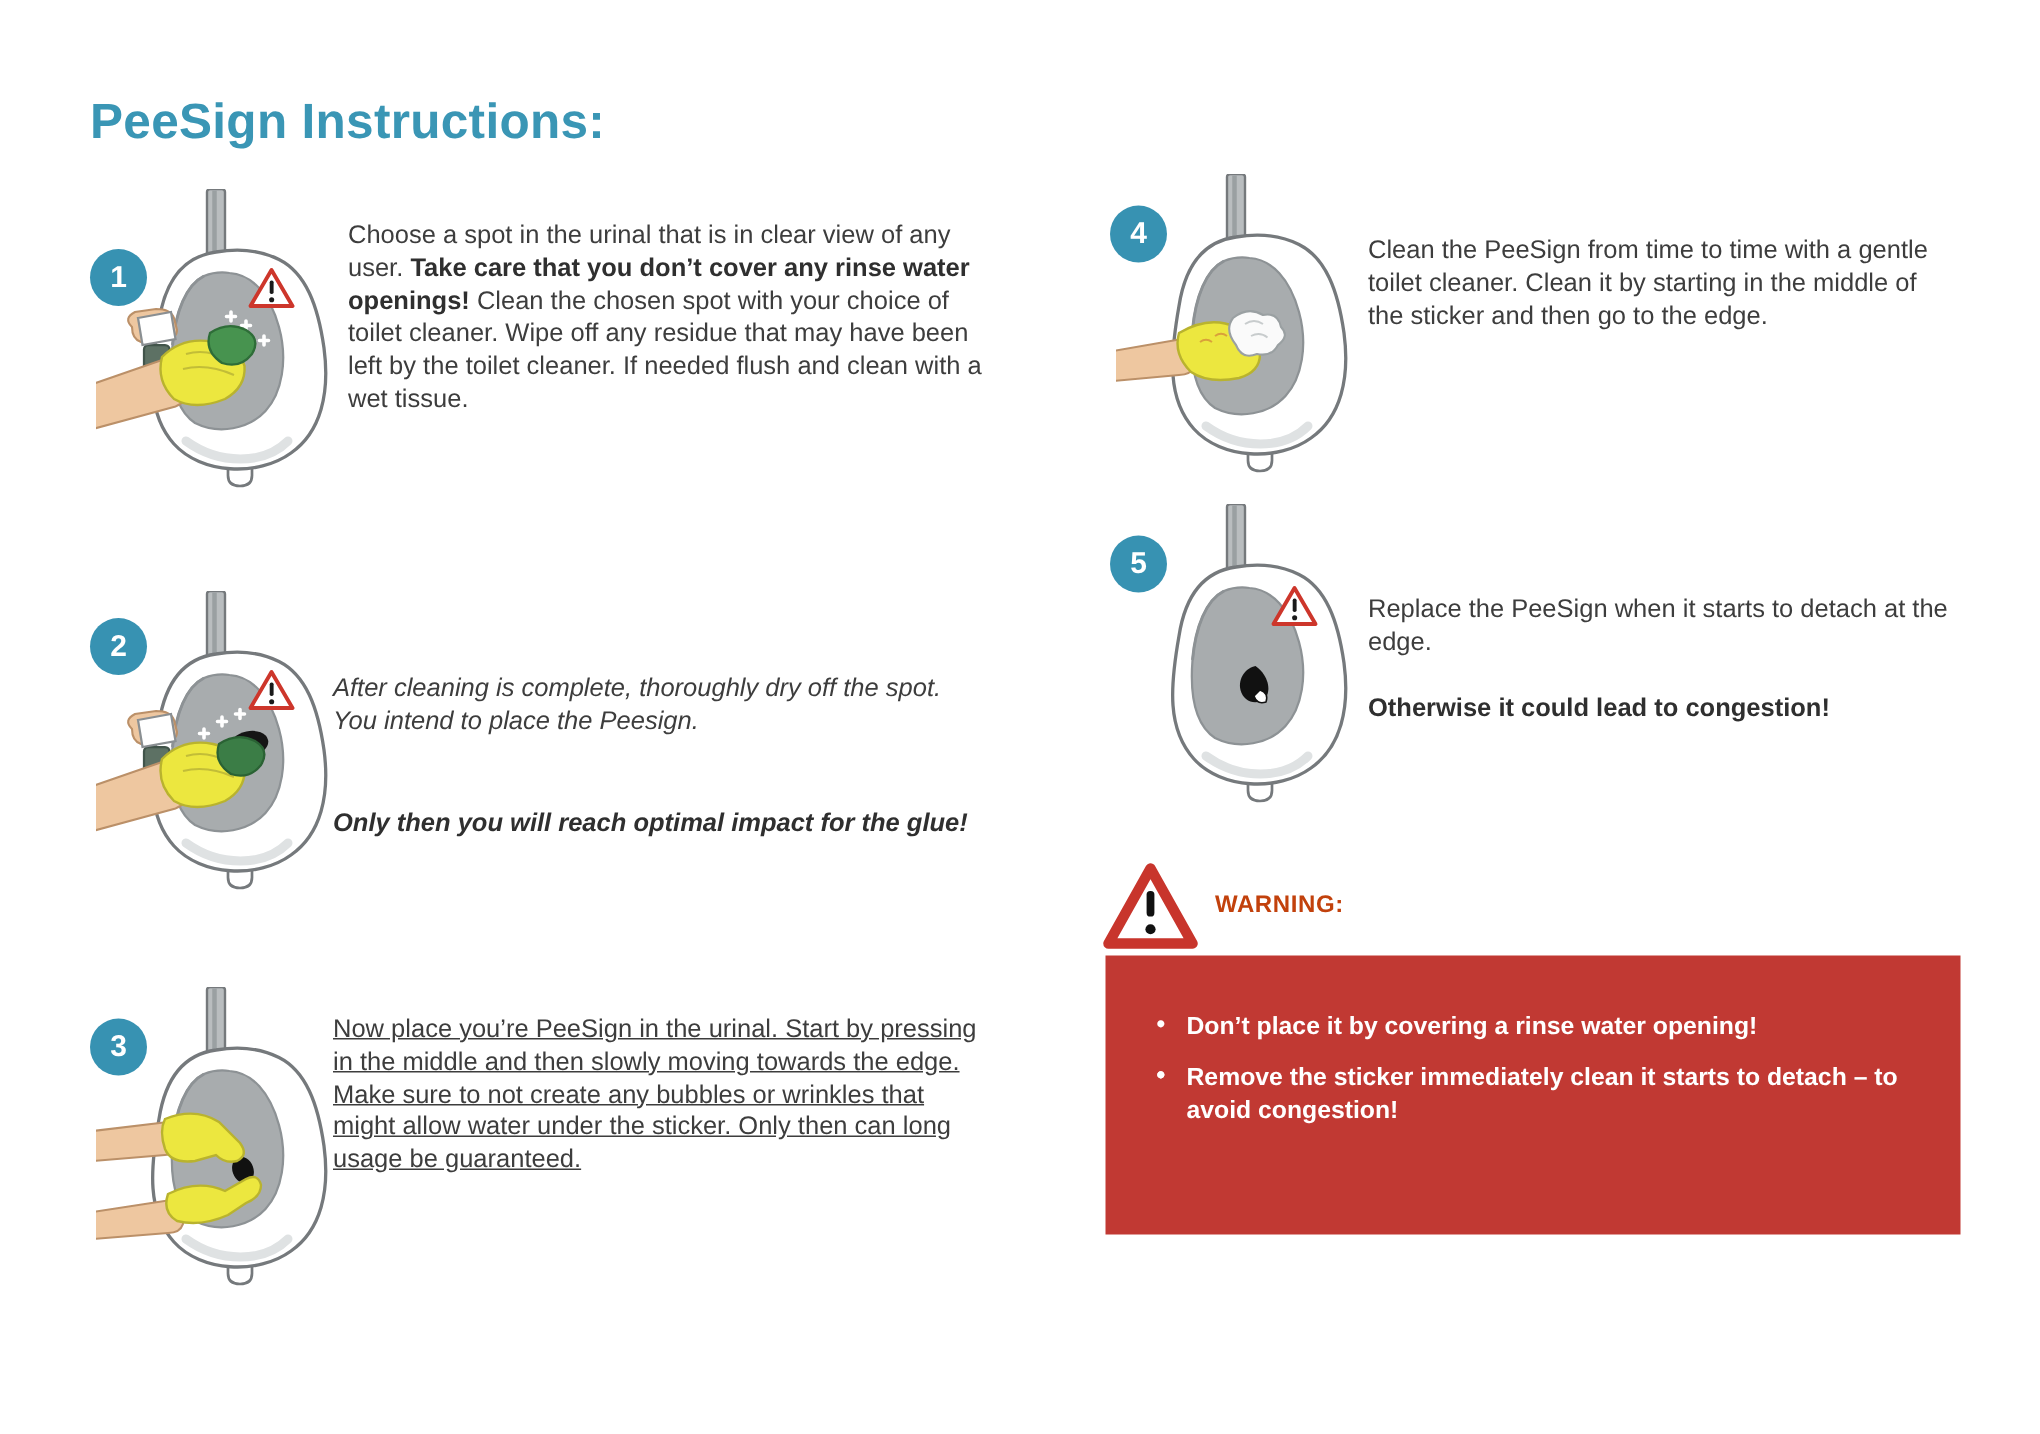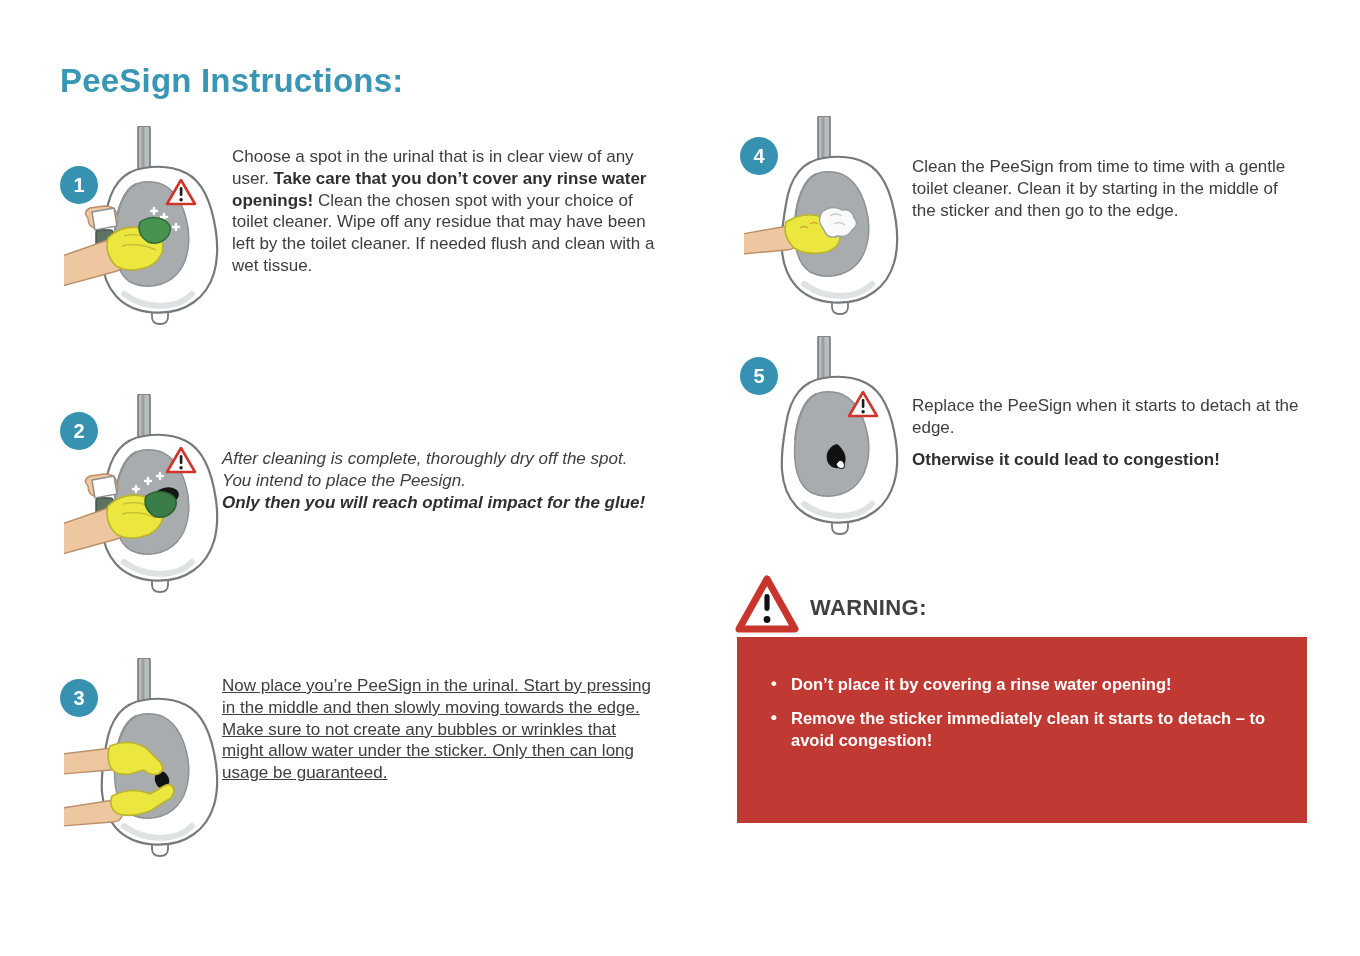--- a/index.html
+++ b/index.html
@@ -21,34 +21,34 @@
     display:flex;align-items:center;justify-content:center;
     box-shadow:0 0 0 3px #ffffff;z-index:3;
   }
   .illus{position:absolute;width:160px;height:205px;z-index:1;}
   .illus svg{width:100%;height:100%;display:block;}
   .step-text{
     position:absolute;color:#3d3d3d;font-size:17px;line-height:1.28;z-index:2;
   }
   .step-text p{margin:0;}
   .step-text strong{color:#2f2f2f;}
-  .bold-line{display:block;font-weight:700;color:#2f2f2f;}
-  .gap-top{margin-top:10px;}
+  .bold-line{display:block;font-weight:700;color:#2f2f2f;margin-top:46px;}
+  .gap-top{margin-top:22px;}
 
   .s1-badge{left:60px;top:166px;} .s1-illus{left:64px;top:126px;} .s1-text{left:232px;top:146px;width:430px;}
   .s2-badge{left:60px;top:412px;} .s2-illus{left:64px;top:394px;} .s2-text{left:222px;top:448px;width:430px;font-style:italic;}
   .s3-badge{left:60px;top:679px;} .s3-illus{left:64px;top:658px;} .s3-text{left:222px;top:675px;width:432px;text-decoration:underline;}
   .s4-badge{left:740px;top:137px;} .s4-illus{left:744px;top:116px;} .s4-text{left:912px;top:156px;width:382px;}
   .s5-badge{left:740px;top:357px;} .s5-illus{left:744px;top:336px;} .s5-text{left:912px;top:395px;width:392px;}
 
   
   .warning-triangle-big{position:absolute;left:735px;top:574px;width:64px;height:62px;}
   .warning-heading{
     position:absolute;left:810px;top:595px;margin:0;
-    font-size:22px;font-weight:700;color:#404040;letter-spacing:0.4px;
+    font-size:16px;font-weight:700;color:#c2410c;letter-spacing:0.4px;
   }
   .warning-box{
     position:absolute;left:737px;top:637px;width:570px;height:186px;
     background:#c13933;box-sizing:border-box;padding:36px 30px 0 30px;
   }
   .warning-box ul{list-style:none;margin:0;padding:0;}
   .warning-box li{
     position:relative;padding-left:24px;margin-bottom:12px;
     color:#ffffff;font-weight:700;font-size:16.5px;line-height:1.34;
   }

